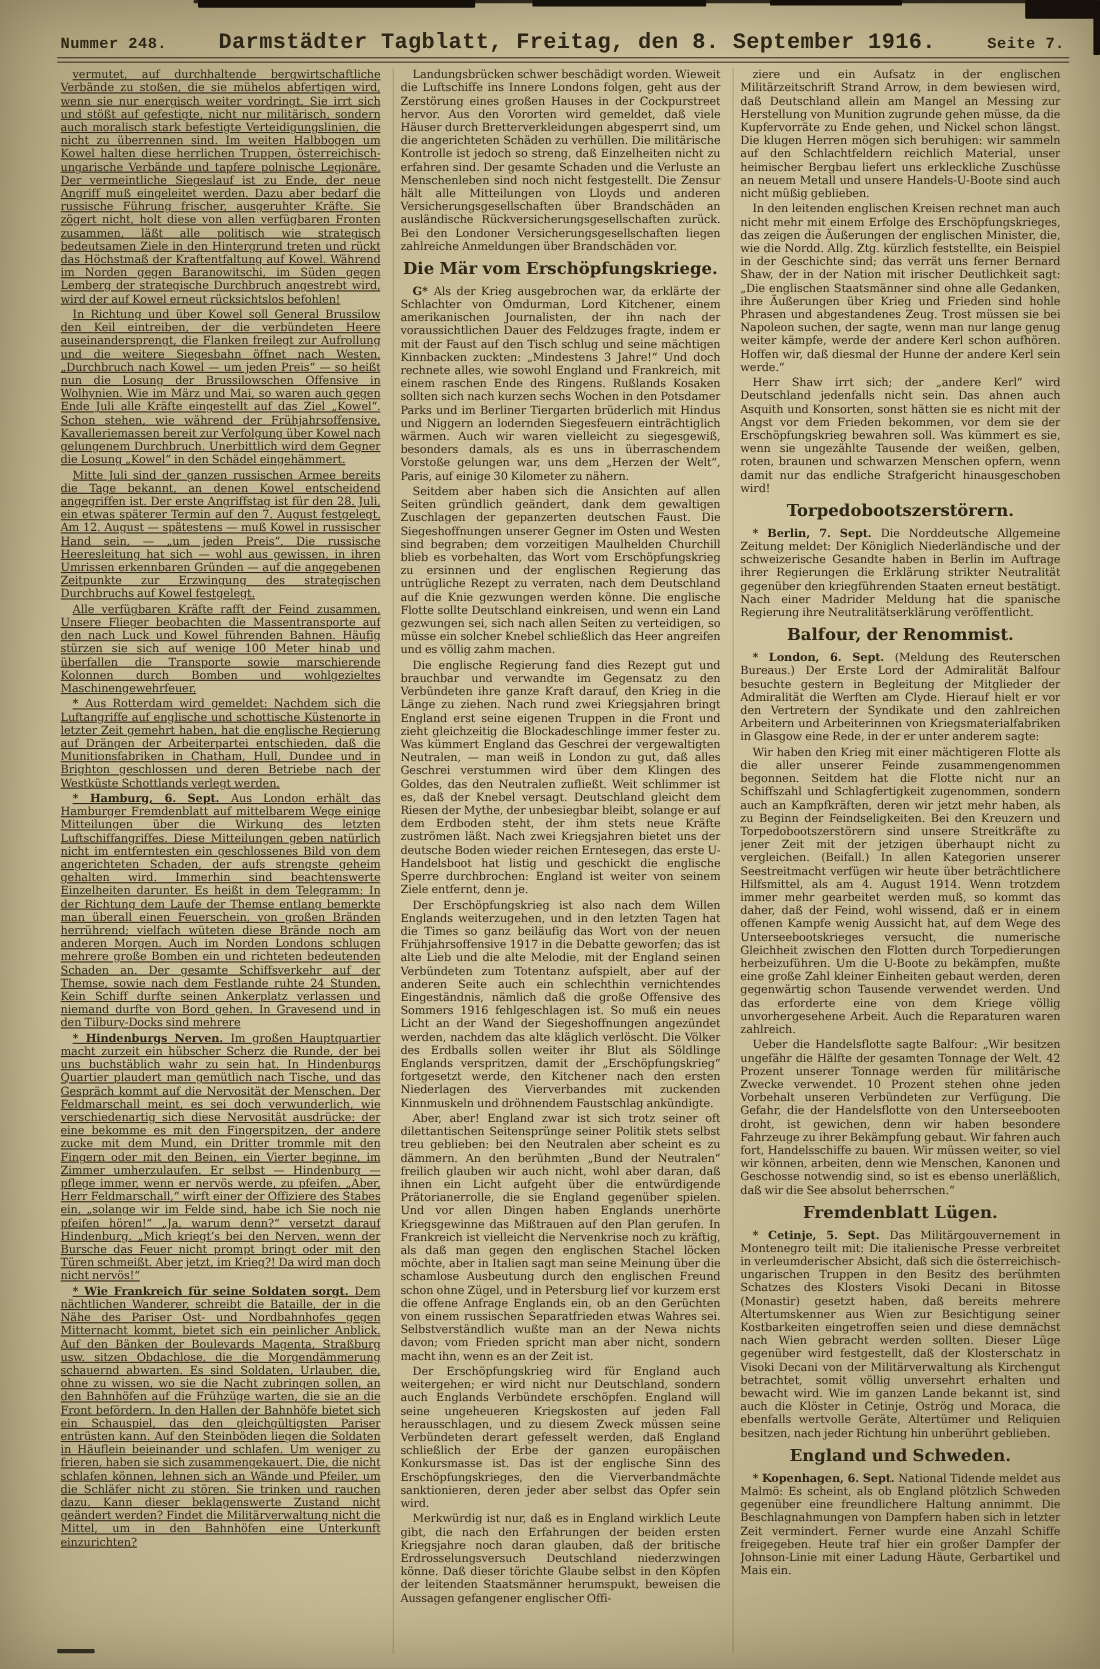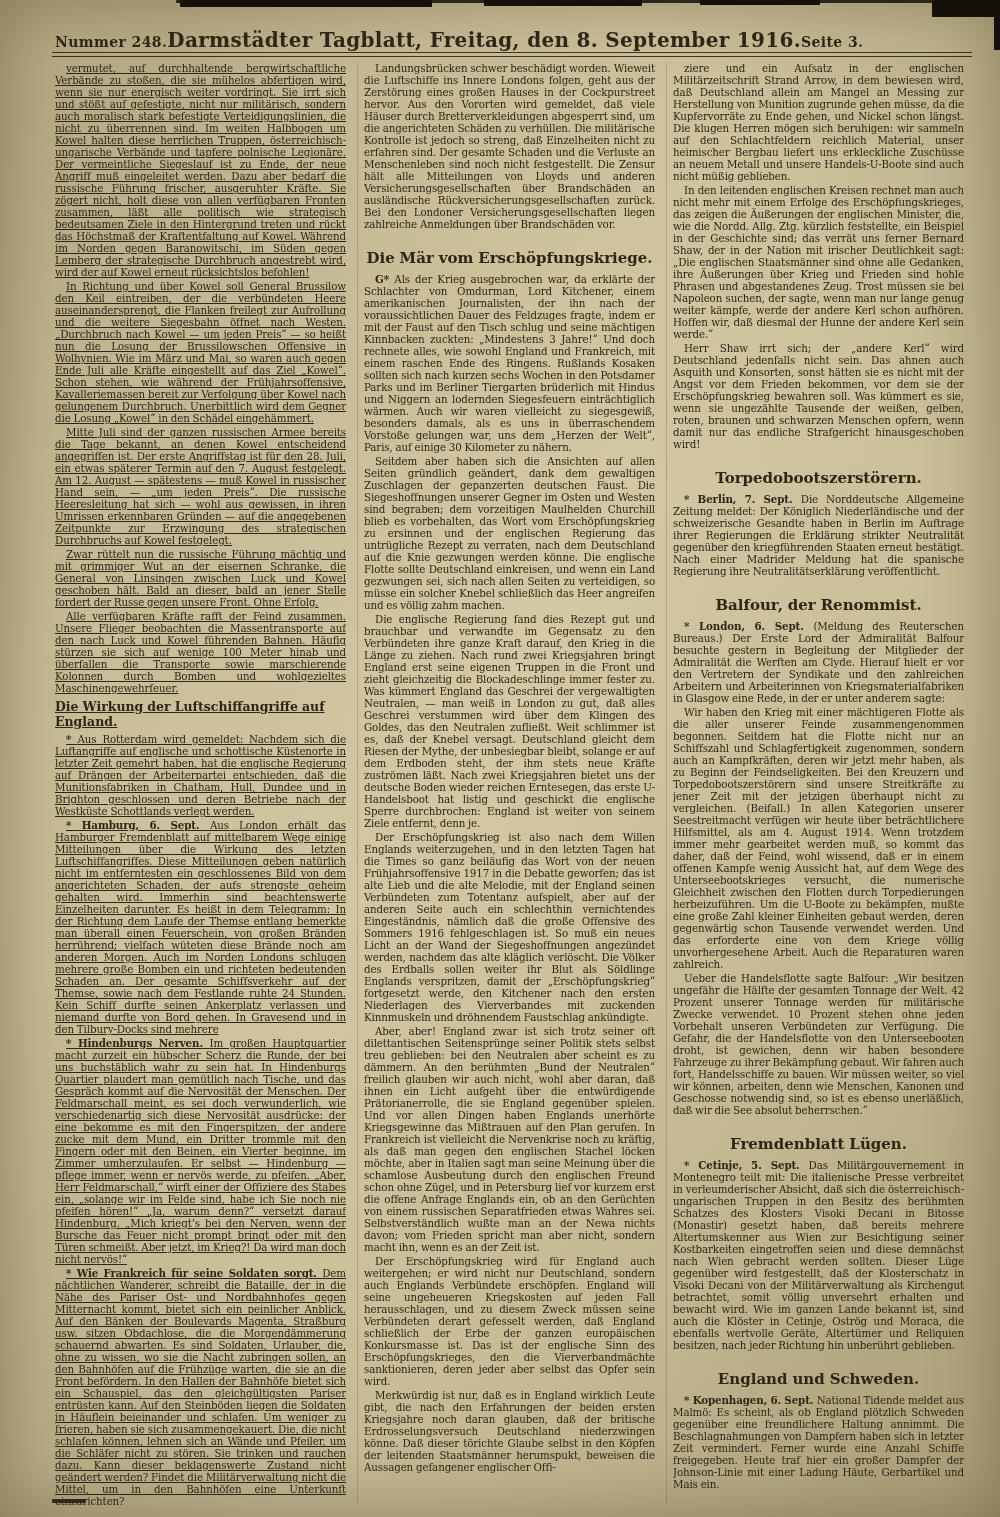--- a/index.html
+++ b/index.html
@@ -28,22 +28,22 @@
   .a-topline{left:176px;top:0;width:822px;height:3px;opacity:.85;}
   .a-blob1{left:180px;top:0;width:252px;height:7px;}
   .a-blob2{left:484px;top:0;width:158px;height:6px;}
   .a-blob3{left:700px;top:0;width:120px;height:5px;}
   .a-corner{right:0;top:0;width:68px;height:17px;}
   .a-rightstrip{right:0;top:0;width:6px;height:50px;}
   .a-botmark{left:52px;top:1499px;width:34px;height:4px;opacity:.8;}
 
   .header{
     position:absolute;left:55px;right:32px;top:28px;
-    display:flex;align-items:baseline;
-    font-weight:bold;white-space:nowrap;
+    display:flex;justify-content:space-between;align-items:baseline;
+    font-weight:bold;white-space:nowrap;font-family:Liberation Mono, monospace;
   }
   .header .issue{font-size:14px;letter-spacing:.4px;}
   .header .title{font-size:20px;letter-spacing:.3px;}
   .header .pageno{font-size:14px;letter-spacing:.4px;}
   .headrule{
     position:absolute;left:52px;right:28px;top:52px;height:3px;
     border-top:1.5px solid var(--rule);border-bottom:1px solid var(--rule);
   }
 
   .col{
@@ -53,53 +53,51 @@
   }
   .col-1{left:55px;text-decoration:underline;}
   .col-2{left:364px;}
   .col-3{left:673px;}
   .colrule{position:absolute;top:62px;bottom:14px;width:1px;background:rgba(62,50,30,.22);}
   .cr-1{left:357px;}
   .cr-2{left:666px;}
 
   .p{text-indent:11px;margin:0 0 2px;}
   .lead{font-weight:bold;}
-  .h1{text-align:center;font-weight:bold;font-size:15px;line-height:17px;margin:20px 0 6px;text-indent:0;letter-spacing:0;}
+  .h1{text-align:center;font-weight:bold;font-size:15px;line-height:17px;margin:6px 0 6px;text-indent:0;letter-spacing:0;}
   .h2{text-align:left;font-weight:bold;font-size:12.5px;line-height:14.5px;margin:6px 0 4px;text-indent:0;letter-spacing:0;}
 </style>
 </head>
 <body>
 
 <div class="paper" style="color: rgb(46, 38, 22);">
 
   <div class="artifact a-topline"></div>
   <div class="artifact a-blob1"></div>
   <div class="artifact a-blob2"></div>
   <div class="artifact a-blob3"></div>
   <div class="artifact a-corner"></div>
   <div class="artifact a-rightstrip"></div>
   <div class="artifact a-botmark"></div>
 
   <div class="header">
     <span class="issue">Nummer 248.</span>
     <span class="title">Darmstädter Tagblatt, Freitag, den 8. September 1916.</span>
-    <span class="pageno">Seite 3.</span>
+    <span class="pageno">Seite 7.</span>
   </div>
   <div class="headrule"></div>
 
   <div class="colrule cr-1"></div>
   <div class="colrule cr-2"></div>
 
   <div class="col col-1">
       <div class="p">vermutet, auf durchhaltende bergwirtschaftliche Verbände zu stoßen, die sie mühelos abfertigen wird, wenn sie nur energisch weiter vordringt. Sie irrt sich und stößt auf gefestigte, nicht nur militärisch, sondern auch moralisch stark befestigte Verteidigungslinien, die nicht zu überrennen sind. Im weiten Halbbogen um Kowel halten diese herrlichen Truppen, österreichisch-ungarische Verbände und tapfere polnische Legionäre. Der vermeintliche Siegeslauf ist zu Ende, der neue Angriff muß eingeleitet werden. Dazu aber bedarf die russische Führung frischer, ausgeruhter Kräfte. Sie zögert nicht, holt diese von allen verfügbaren Fronten zusammen, läßt alle politisch wie strategisch bedeutsamen Ziele in den Hintergrund treten und rückt das Höchstmaß der Kraftentfaltung auf Kowel. Während im Norden gegen Baranowitschi, im Süden gegen Lemberg der strategische Durchbruch angestrebt wird, wird der auf Kowel erneut rücksichtslos befohlen!</div>
       <div class="p">In Richtung und über Kowel soll General Brussilow den Keil eintreiben, der die verbündeten Heere auseinandersprengt, die Flanken freilegt zur Aufrollung und die weitere Siegesbahn öffnet nach Westen. „Durchbruch nach Kowel — um jeden Preis“ — so heißt nun die Losung der Brussilowschen Offensive in Wolhynien. Wie im März und Mai, so waren auch gegen Ende Juli alle Kräfte eingestellt auf das Ziel „Kowel“. Schon stehen, wie während der Frühjahrsoffensive, Kavalleriemassen bereit zur Verfolgung über Kowel nach gelungenem Durchbruch. Unerbittlich wird dem Gegner die Losung „Kowel“ in den Schädel eingehämmert.</div>
       <div class="p">Mitte Juli sind der ganzen russischen Armee bereits die Tage bekannt, an denen Kowel entscheidend angegriffen ist. Der erste Angriffstag ist für den 28. Juli, ein etwas späterer Termin auf den 7. August festgelegt. Am 12. August — spätestens — muß Kowel in russischer Hand sein, — „um jeden Preis“. Die russische Heeresleitung hat sich — wohl aus gewissen, in ihren Umrissen erkennbaren Gründen — auf die angegebenen Zeitpunkte zur Erzwingung des strategischen Durchbruchs auf Kowel festgelegt.</div>
-      <div class="p">Zwar rüttelt nun die russische Führung mächtig und mit grimmiger Wut an der eisernen Schranke, die General von Linsingen zwischen Luck und Kowel geschoben hält. Bald an dieser, bald an jener Stelle fordert der Russe gegen unsere Front. Ohne Erfolg.</div>
       <div class="p">Alle verfügbaren Kräfte rafft der Feind zusammen. Unsere Flieger beobachten die Massentransporte auf den nach Luck und Kowel führenden Bahnen. Häufig stürzen sie sich auf wenige 100 Meter hinab und überfallen die Transporte sowie marschierende Kolonnen durch Bomben und wohlgezieltes Maschinengewehrfeuer.</div>
-      <div class="h2">Die Wirkung der Luftschiffangriffe auf England.</div>
       <div class="p"><span class="lead">* </span>Aus Rotterdam wird gemeldet: Nachdem sich die Luftangriffe auf englische und schottische Küstenorte in letzter Zeit gemehrt haben, hat die englische Regierung auf Drängen der Arbeiterpartei entschieden, daß die Munitionsfabriken in Chatham, Hull, Dundee und in Brighton geschlossen und deren Betriebe nach der Westküste Schottlands verlegt werden.</div>
       <div class="p"><span class="lead">* Hamburg, 6. Sept. </span>Aus London erhält das Hamburger Fremdenblatt auf mittelbarem Wege einige Mitteilungen über die Wirkung des letzten Luftschiffangriffes. Diese Mitteilungen geben natürlich nicht im entferntesten ein geschlossenes Bild von dem angerichteten Schaden, der aufs strengste geheim gehalten wird. Immerhin sind beachtenswerte Einzelheiten darunter. Es heißt in dem Telegramm: In der Richtung dem Laufe der Themse entlang bemerkte man überall einen Feuerschein, von großen Bränden herrührend; vielfach wüteten diese Brände noch am anderen Morgen. Auch im Norden Londons schlugen mehrere große Bomben ein und richteten bedeutenden Schaden an. Der gesamte Schiffsverkehr auf der Themse, sowie nach dem Festlande ruhte 24 Stunden. Kein Schiff durfte seinen Ankerplatz verlassen und niemand durfte von Bord gehen. In Gravesend und in den Tilbury-Docks sind mehrere</div>
       <div class="p"><span class="lead">* Hindenburgs Nerven. </span>Im großen Hauptquartier macht zurzeit ein hübscher Scherz die Runde, der bei uns buchstäblich wahr zu sein hat. In Hindenburgs Quartier plaudert man gemütlich nach Tische, und das Gespräch kommt auf die Nervosität der Menschen. Der Feldmarschall meint, es sei doch verwunderlich, wie verschiedenartig sich diese Nervosität ausdrücke: der eine bekomme es mit den Fingerspitzen, der andere zucke mit dem Mund, ein Dritter trommle mit den Fingern oder mit den Beinen, ein Vierter beginne, im Zimmer umherzulaufen. Er selbst — Hindenburg — pflege immer, wenn er nervös werde, zu pfeifen. „Aber, Herr Feldmarschall,“ wirft einer der Offiziere des Stabes ein, „solange wir im Felde sind, habe ich Sie noch nie pfeifen hören!“ „Ja, warum denn?“ versetzt darauf Hindenburg. „Mich kriegt’s bei den Nerven, wenn der Bursche das Feuer nicht prompt bringt oder mit den Türen schmeißt. Aber jetzt, im Krieg?! Da wird man doch nicht nervös!“</div>
       <div class="p"><span class="lead">* Wie Frankreich für seine Soldaten sorgt. </span>Dem nächtlichen Wanderer, schreibt die Bataille, der in die Nähe des Pariser Ost- und Nordbahnhofes gegen Mitternacht kommt, bietet sich ein peinlicher Anblick. Auf den Bänken der Boulevards Magenta, Straßburg usw. sitzen Obdachlose, die die Morgendämmerung schauernd abwarten. Es sind Soldaten, Urlauber, die, ohne zu wissen, wo sie die Nacht zubringen sollen, an den Bahnhöfen auf die Frühzüge warten, die sie an die Front befördern. In den Hallen der Bahnhöfe bietet sich ein Schauspiel, das den gleichgültigsten Pariser entrüsten kann. Auf den Steinböden liegen die Soldaten in Häuflein beieinander und schlafen. Um weniger zu frieren, haben sie sich zusammengekauert. Die, die nicht schlafen können, lehnen sich an Wände und Pfeiler, um die Schläfer nicht zu stören. Sie trinken und rauchen dazu. Kann dieser beklagenswerte Zustand nicht geändert werden? Findet die Militärverwaltung nicht die Mittel, um in den Bahnhöfen eine Unterkunft einzurichten?</div>
     </div>
   <div class="col col-2">
       <div class="p">Landungsbrücken schwer beschädigt worden. Wieweit die Luftschiffe ins Innere Londons folgen, geht aus der Zerstörung eines großen Hauses in der Cockpurstreet hervor. Aus den Vororten wird gemeldet, daß viele Häuser durch Bretterverkleidungen abgesperrt sind, um die angerichteten Schäden zu verhüllen. Die militärische Kontrolle ist jedoch so streng, daß Einzelheiten nicht zu erfahren sind. Der gesamte Schaden und die Verluste an Menschenleben sind noch nicht festgestellt. Die Zensur hält alle Mitteilungen von Lloyds und anderen Versicherungsgesellschaften über Brandschäden an ausländische Rückversicherungsgesellschaften zurück. Bei den Londoner Versicherungsgesellschaften liegen zahlreiche Anmeldungen über Brandschäden vor.</div>
       <div class="h1">Die Mär vom Erschöpfungskriege.</div>
       <div class="p"><span class="lead">G* </span>Als der Krieg ausgebrochen war, da erklärte der Schlachter von Omdurman, Lord Kitchener, einem amerikanischen Journalisten, der ihn nach der voraussichtlichen Dauer des Feldzuges fragte, indem er mit der Faust auf den Tisch schlug und seine mächtigen Kinnbacken zuckten: „Mindestens 3 Jahre!“ Und doch rechnete alles, wie sowohl England und Frankreich, mit einem raschen Ende des Ringens. Rußlands Kosaken sollten sich nach kurzen sechs Wochen in den Potsdamer Parks und im Berliner Tiergarten brüderlich mit Hindus und Niggern an lodernden Siegesfeuern einträchtiglich wärmen. Auch wir waren vielleicht zu siegesgewiß, besonders damals, als es uns in überraschendem Vorstoße gelungen war, uns dem „Herzen der Welt“, Paris, auf einige 30 Kilometer zu nähern.</div>
       <div class="p">Seitdem aber haben sich die Ansichten auf allen Seiten gründlich geändert, dank dem gewaltigen Zuschlagen der gepanzerten deutschen Faust. Die Siegeshoffnungen unserer Gegner im Osten und Westen sind begraben; dem vorzeitigen Maulhelden Churchill blieb es vorbehalten, das Wort vom Erschöpfungskrieg zu ersinnen und der englischen Regierung das untrügliche Rezept zu verraten, nach dem Deutschland auf die Knie gezwungen werden könne. Die englische Flotte sollte Deutschland einkreisen, und wenn ein Land gezwungen sei, sich nach allen Seiten zu verteidigen, so müsse ein solcher Knebel schließlich das Heer angreifen und es völlig zahm machen.</div>

